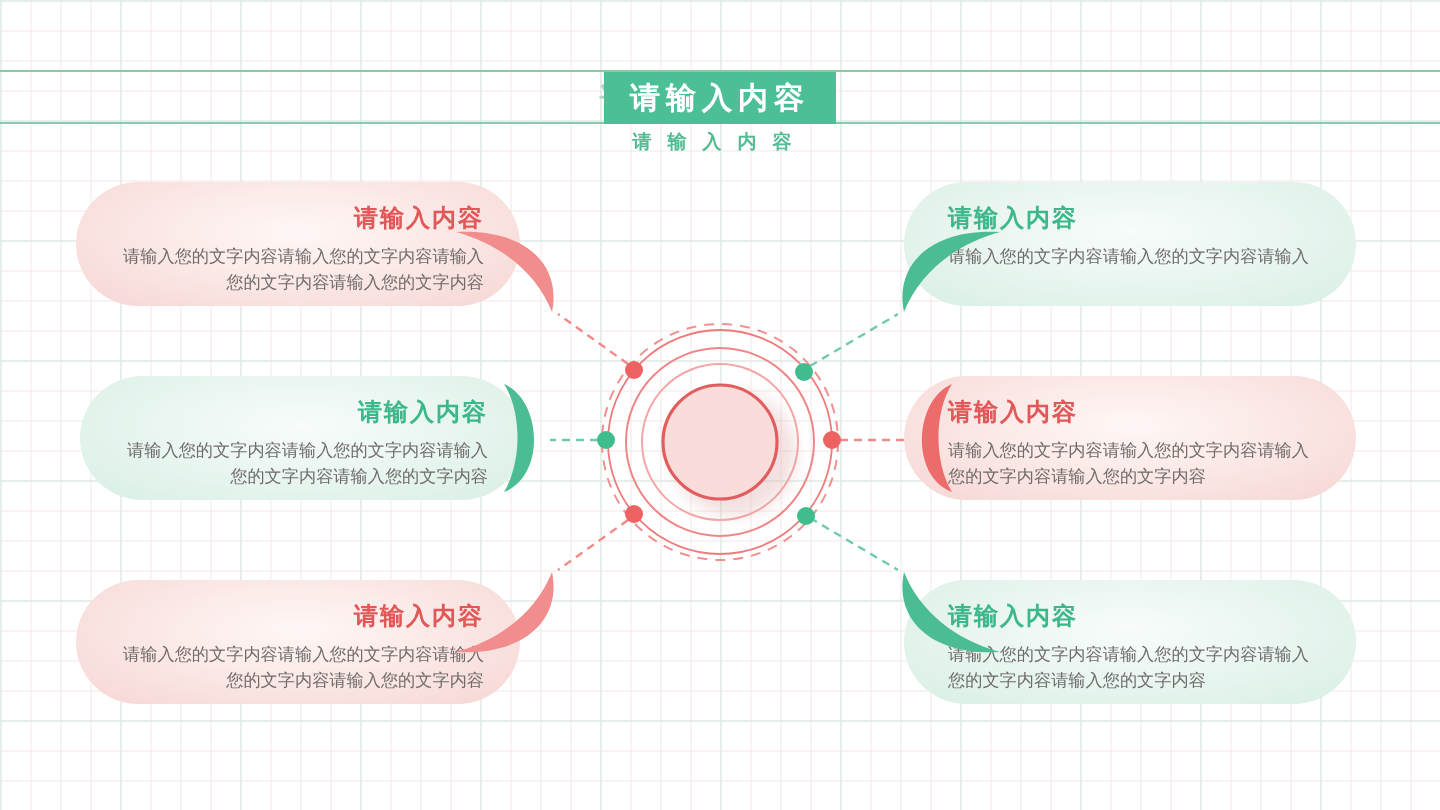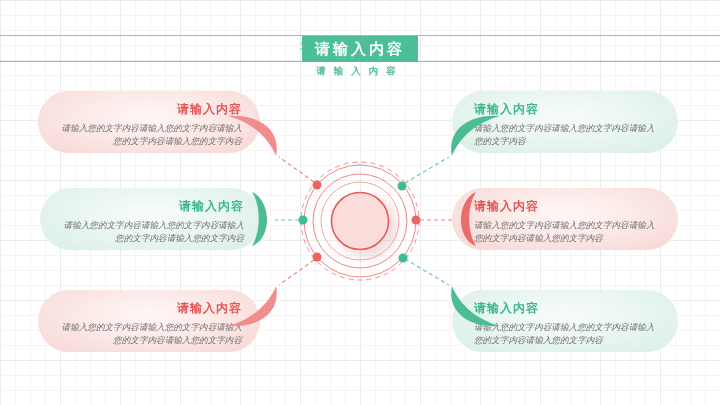--- a/index.html
+++ b/index.html
@@ -37,21 +37,21 @@
     box-sizing:border-box;cursor:pointer;
   }
   .pill.pink{background:radial-gradient(ellipse at 50% 40%, #fef7f6 0%, #fbe9e7 45%, #f6d6d3 100%);}
   .pill.green{background:radial-gradient(ellipse at 50% 40%, #f8fcfa 0%, #eaf6f1 45%, #d8efe5 100%);}
   .pill .inner{padding:10px 18px 0 16px;}
   .pill.side-left .inner{text-align:right;padding:10px 18px 0 14px;}
   .pill.side-right .inner{text-align:left;padding:10px 12px 0 22px;}
   .pill .box-title{font-size:12px;font-weight:bold;margin-bottom:4px;letter-spacing:1px;}
   .pill.pink .box-title{color:#e25757;}
   .pill.green .box-title{color:#3cb88a;}
-  .pill .line{font-size:8.6px;line-height:12.5px;color:#6f6b6b;white-space:nowrap;font-style:italic;}
+  .pill .line{font-size:8.6px;line-height:12.5px;color:#6f6b6b;white-space:nowrap;}
   .l1{left:38px;top:91px;}
   .l2{left:40px;top:188px;}
   .l3{left:38px;top:290px;}
   .r1{left:452px;top:91px;width:226px;}
   .r2{left:452px;top:188px;width:226px;}
   .r3{left:452px;top:290px;width:226px;}
   .diagram{position:absolute;left:0;top:0;width:720px;height:405px;pointer-events:none;}
   .watermark{
     position:absolute;left:0;top:404px;width:720px;text-align:center;
     font-size:12px;font-weight:bold;letter-spacing:2px;color:#e9efec;
@@ -92,21 +92,20 @@
       <div class="box-title">请输入内容</div>
       <div class="line">请输入您的文字内容请输入您的文字内容请输入</div>
       <div class="line">您的文字内容请输入您的文字内容</div>
     </div>
   </div>
 
   <div class="pill green side-right r1">
     <div class="inner">
       <div class="box-title">请输入内容</div>
       <div class="line">请输入您的文字内容请输入您的文字内容请输入</div>
-      <div class="line">您的文字内容</div>
     </div>
   </div>
   <div class="pill pink side-right r2">
     <div class="inner">
       <div class="box-title">请输入内容</div>
       <div class="line">请输入您的文字内容请输入您的文字内容请输入</div>
       <div class="line">您的文字内容请输入您的文字内容</div>
     </div>
   </div>
   <div class="pill green side-right r3">

